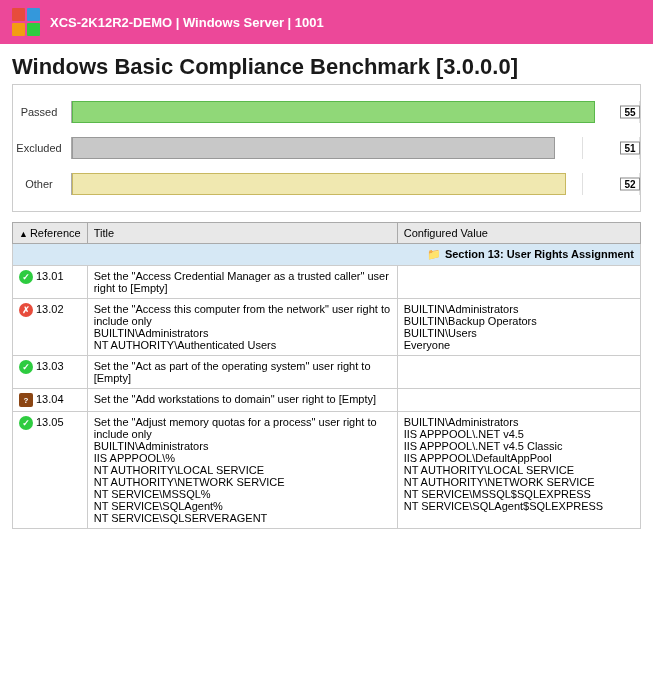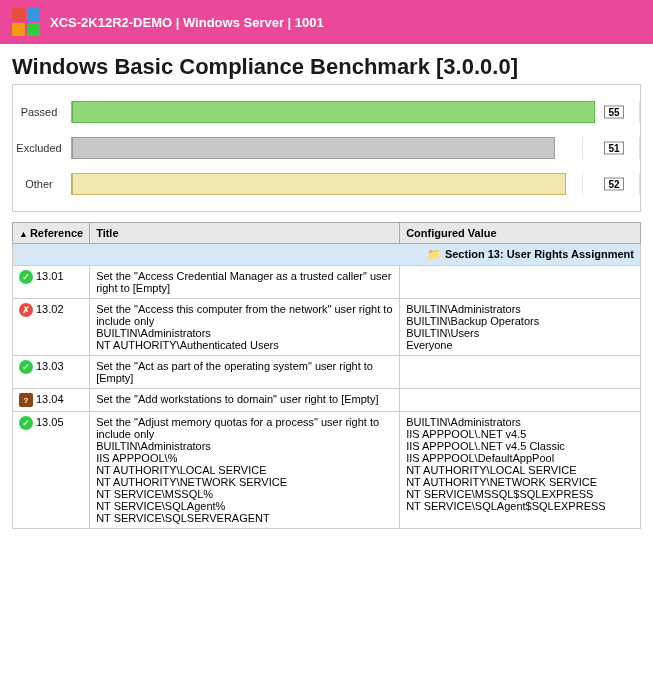--- a/index.html
+++ b/index.html
@@ -62,21 +62,21 @@
       position: relative;
       border-left: 1px solid #aaa;
     }
     .chart-bar {
       height: 100%;
       position: absolute;
       left: 0;
     }
     .chart-value-badge {
       position: absolute;
-      right: 16px;
+      right: 0;
       top: 50%;
       transform: translateY(-50%);
       font-size: 10px;
       font-weight: bold;
       border: 1px solid #888;
       padding: 0 3px;
       background: #fff;
       min-width: 20px;
       text-align: center;
     }
@@ -95,21 +95,21 @@
     .data-table {
       width: 100%;
       border-collapse: collapse;
       border: 1px solid #aaa;
     }
     .data-table th {
       background: #e8e8e8;
       border: 1px solid #aaa;
       padding: 4px 6px;
       font-size: 11px;
-      font-weight: bold;
+      font-weight: normal;
       text-align: left;
     }
     .data-table td {
       border: 1px solid #ccc;
       padding: 4px 6px;
       font-size: 11px;
       vertical-align: top;
     }
     .section-row td {
       background: #d6e8f5;

